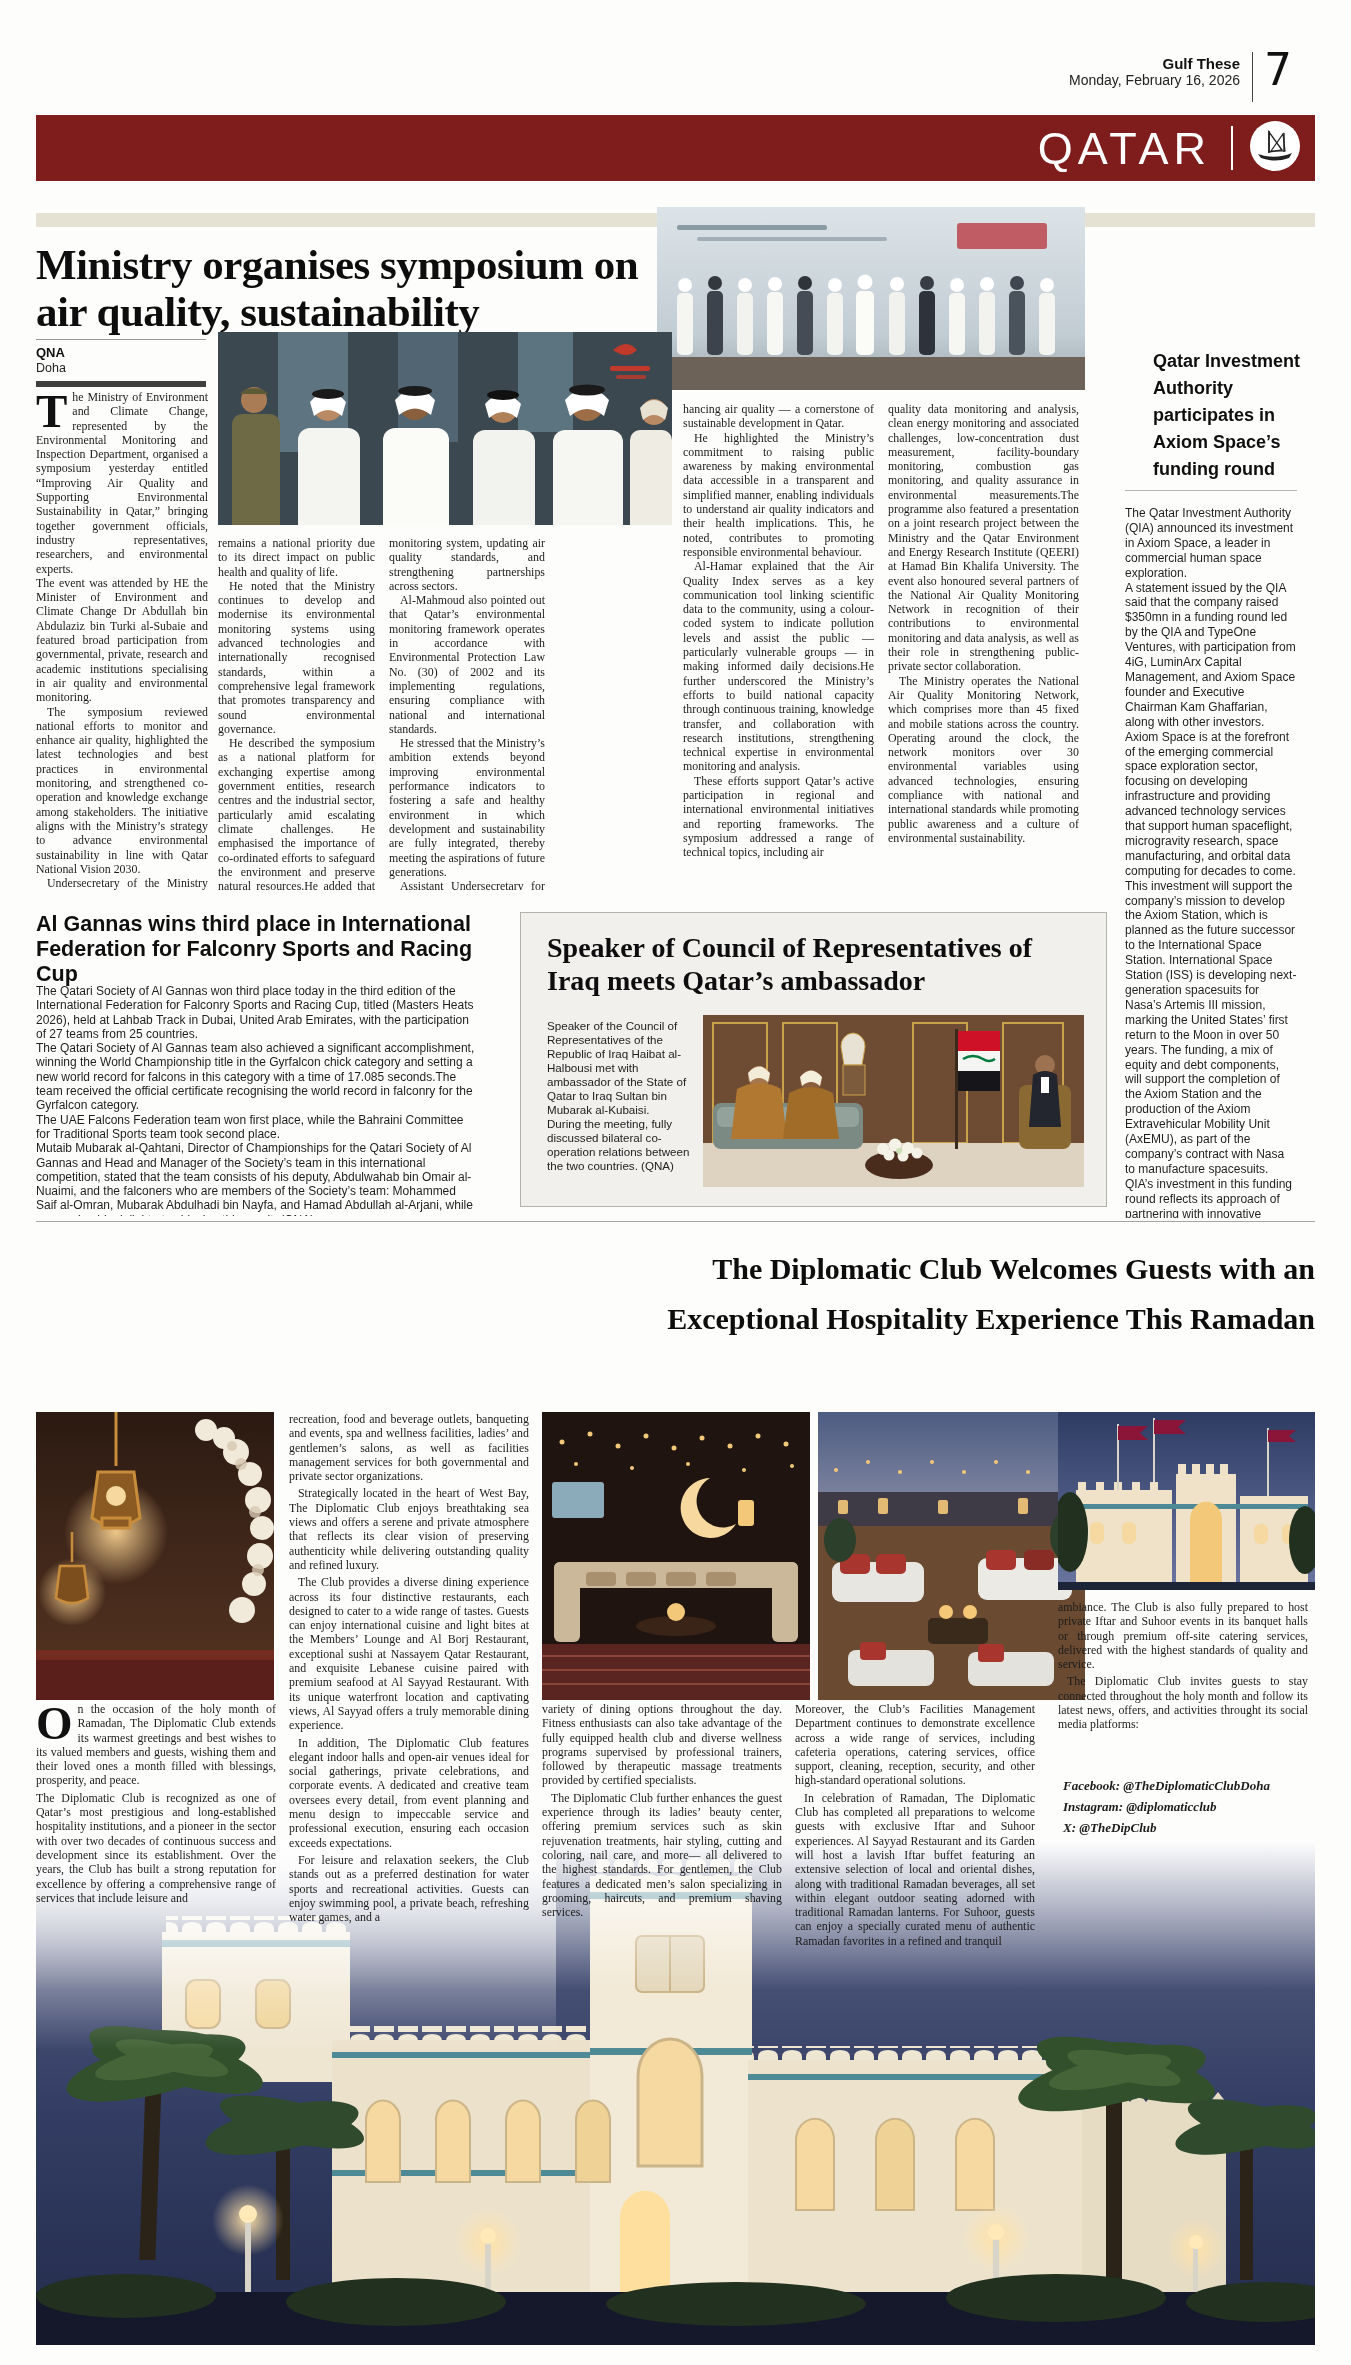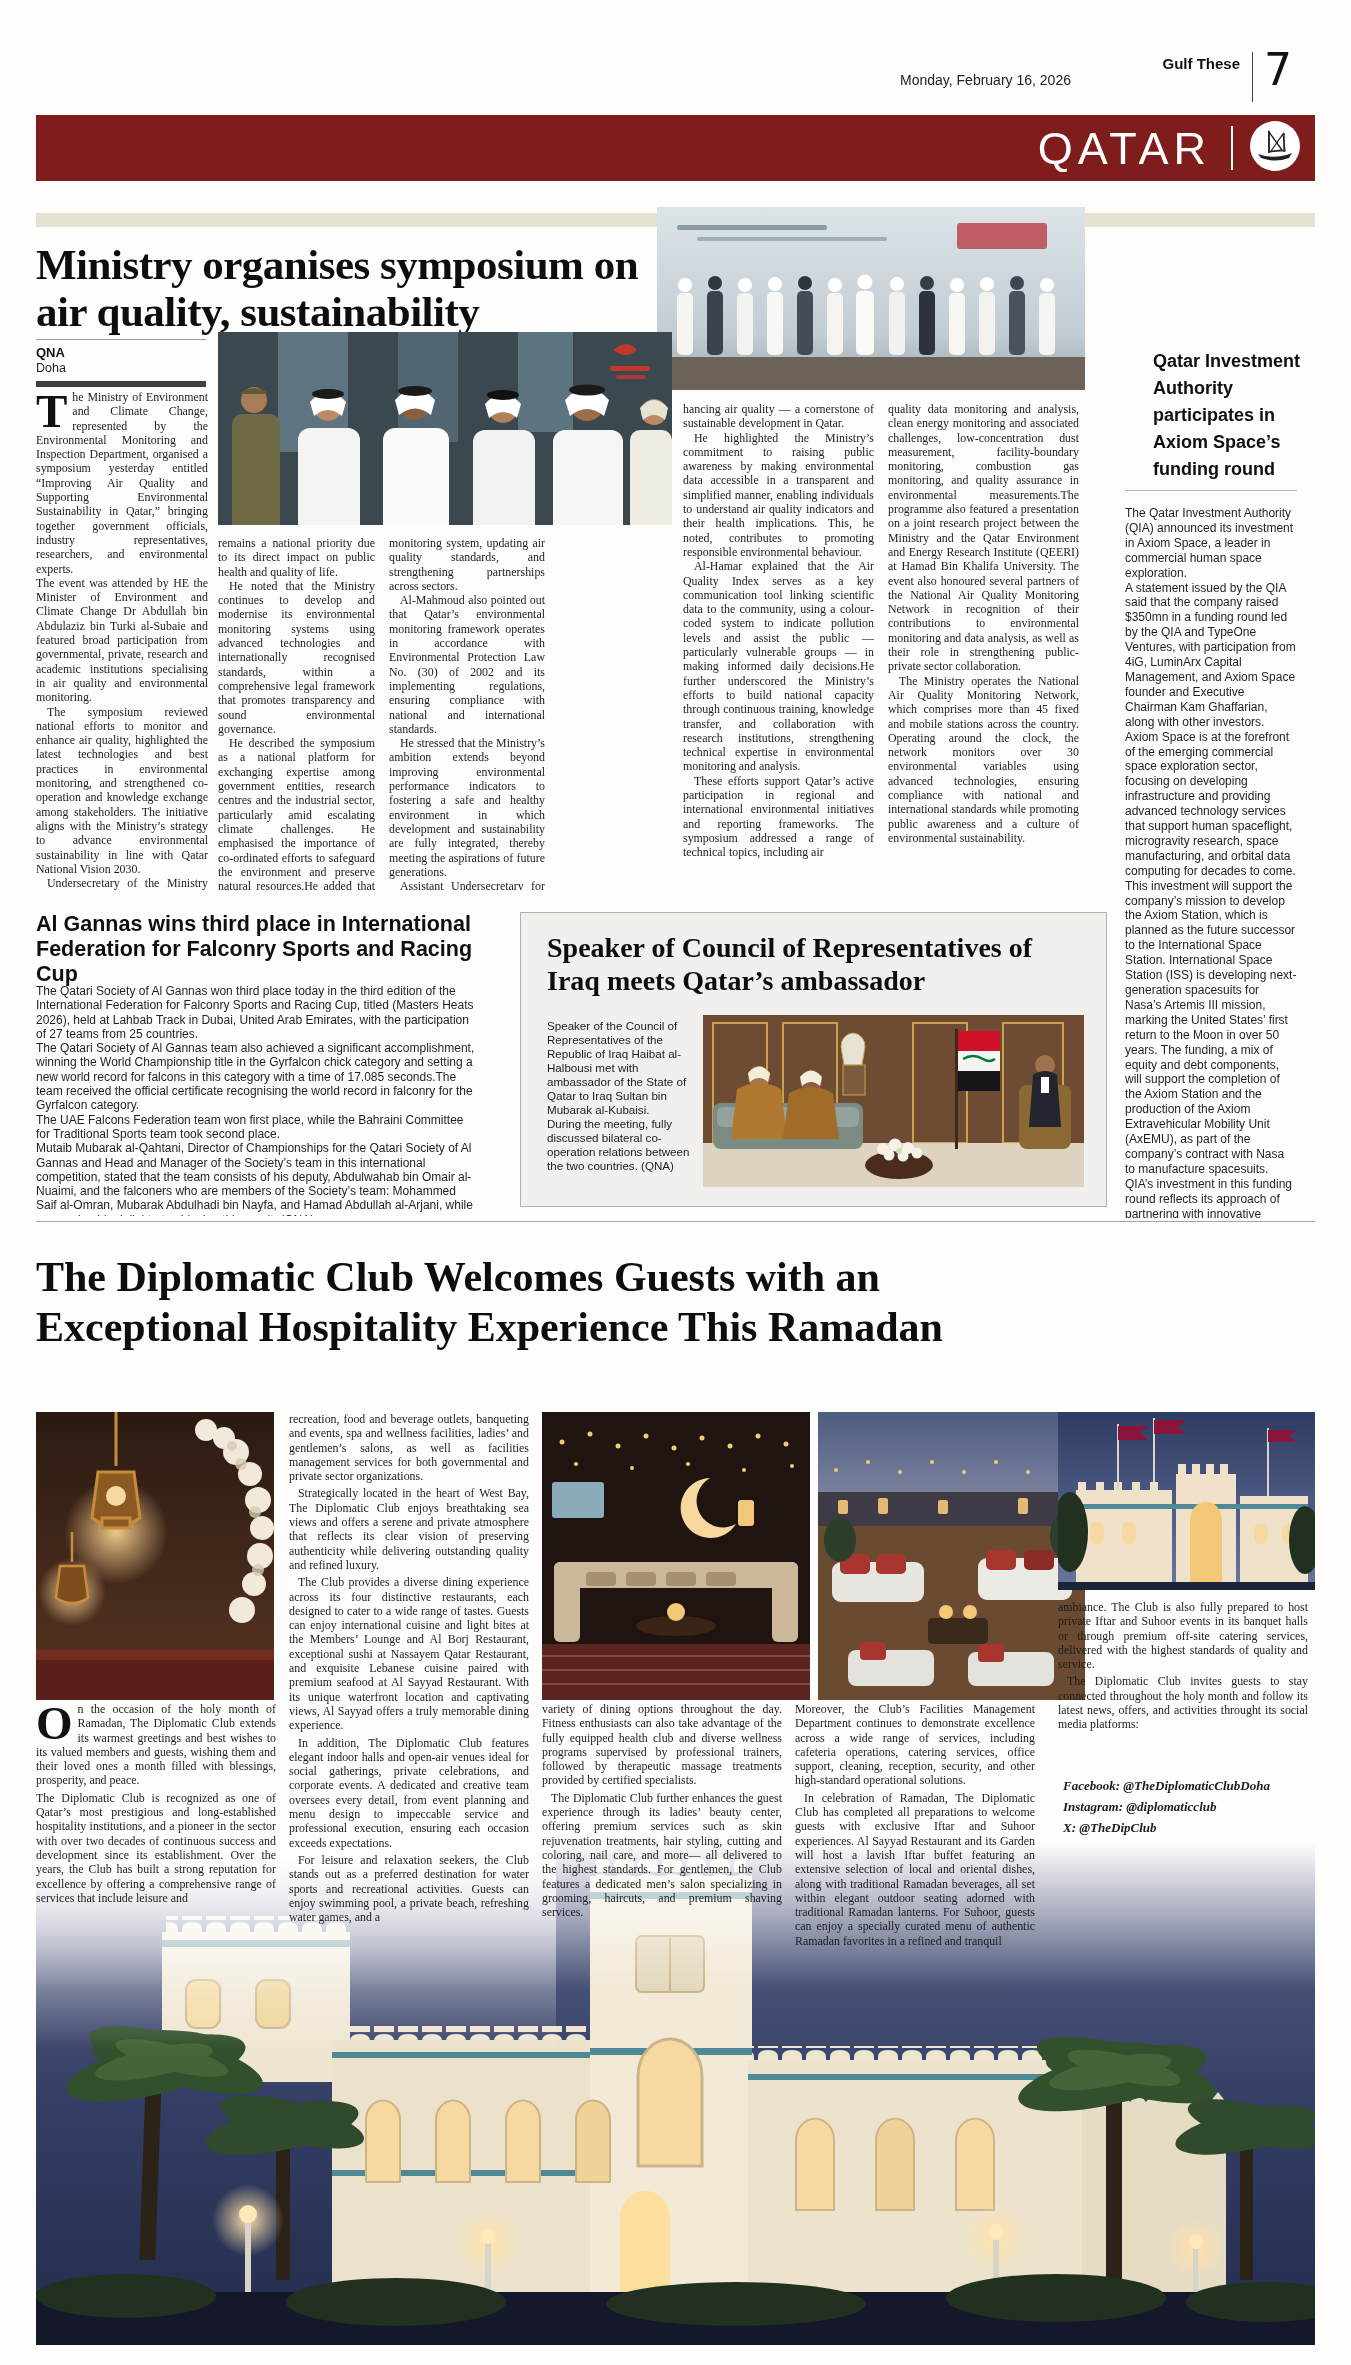--- a/index.html
+++ b/index.html
@@ -1,20 +1,20 @@
 <!DOCTYPE html>
 <html><head>
 <meta charset="utf-8">
 <style>
   html,body{margin:0;padding:0;background:#ffffff;}
   #page{position:relative;width:1351px;height:2365px;background:#fdfdfc;font-family:"Liberation Serif",serif;color:#1c1c1c;overflow:hidden;}
   .abs{position:absolute;}
   
   .hdr-pub{font-family:"Liberation Sans",sans-serif;font-weight:bold;font-size:15px;text-align:right;color:#111;}
-  .hdr-date{font-family:"Liberation Sans",sans-serif;font-size:14px;text-align:left;color:#222;}
+  .hdr-date{font-family:"Liberation Sans",sans-serif;font-size:14px;text-align:right;color:#222;}
   .hdr-vr{width:1px;background:#444;}
   .hdr-pageno{font-family:"DejaVu Sans",sans-serif;font-size:44px;color:#111;font-weight:400;}
   .banner{background:#7f1d1d;display:flex;align-items:center;justify-content:flex-end;}
   .banner-word{font-family:"Liberation Sans",sans-serif;color:#fff;font-size:45px;letter-spacing:5px;font-weight:400;line-height:1;}
   .banner-sep{width:2px;height:44px;background:#fff;margin:0 16px 0 20px;}
   .beige{background:#e5e2d4;}
   
   .headline-main{font-size:43px;line-height:47px;font-weight:bold;letter-spacing:-0.5px;color:#0d0d0d;}
   .byline{border-top:1px solid #9a9a9a;border-bottom:6px solid #404040;padding:5px 0 6px 0;}
   .byline .ag{font-family:"Liberation Sans",sans-serif;font-weight:bold;font-size:13px;color:#111;}
@@ -25,21 +25,21 @@
   .dropcap{float:left;font-weight:bold;font-size:47px;line-height:38px;padding:2px 5px 0 0;color:#111;}
   
   .head-sans{font-family:"Liberation Sans",sans-serif;font-weight:bold;color:#0f0f0f;}
   .sans-body{font-family:"Liberation Sans",sans-serif;text-align:left;overflow:hidden;}
   .sans-body p{margin:0;}
   .rule{background:#8f8d88;height:1px;}
   
   .spk-box{background:#f1f0ed;border:1px solid #b3b1ab;}
   .spk-head{font-size:28px;line-height:33px;font-weight:bold;color:#0d0d0d;}
   
-  .dc-head{font-size:42px;line-height:50px;font-weight:bold;text-align:left;color:#0d0d0d;margin-top:8px;}
+  .dc-head{font-size:30px;line-height:50px;font-weight:bold;text-align:right;color:#0d0d0d;}
   .dc p{margin:0 0 3px 0;}
   .dc p + p{text-indent:9px;}
   .social-line{font-weight:bold;font-style:italic;font-size:13px;line-height:19px;margin:0 0 2px 0;font-family:"Liberation Serif",serif;}
   .photo{display:block;}
 </style>
 </head>
 <body>
 
 <div id="page">
 

